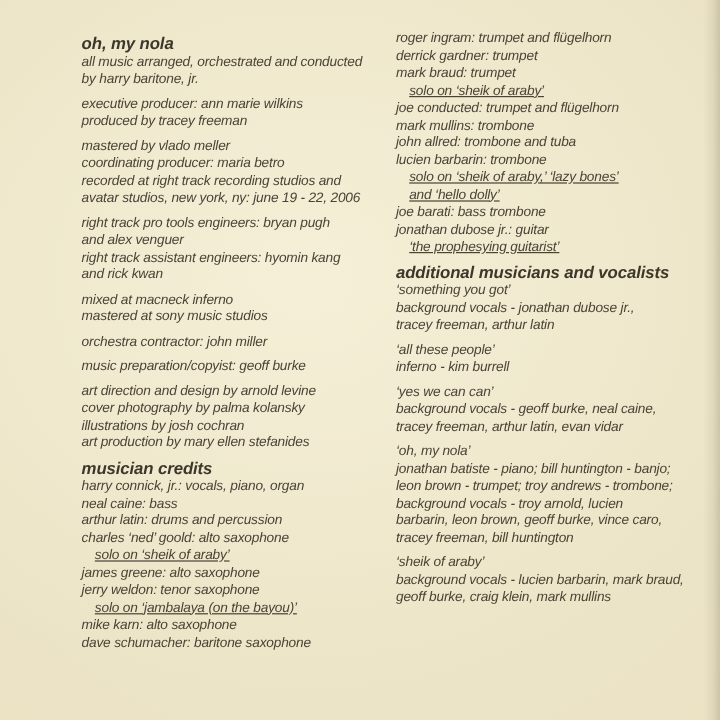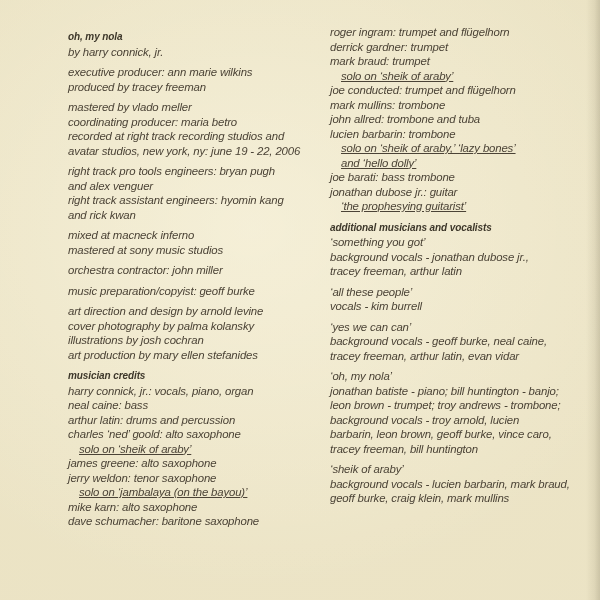--- a/index.html
+++ b/index.html
@@ -40,42 +40,43 @@
   .col {
     position: absolute;
     top: 25px;
   }
   .col-left  { left: 68px;  width: 256px; }
   .col-right { left: 330px; width: 266px; }
   .block { margin-bottom: 6px; }
   .block.has-heading { margin-top: 4px; }
   .heading {
     font-weight: bold;
-    font-size: 10px;
+    font-size: 14px;
     line-height: 15.5px;
     letter-spacing: -0.1px;
     color: #3d372a;
     white-space: nowrap;
   }
   .line {
     font-size: 11.4px;
     line-height: 14.5px;
     letter-spacing: -0.15px;
     white-space: nowrap;
   }
   .line.indent { padding-left: 11px; text-decoration: underline; }
 </style>
 </head>
 <body>
 
 <div class="booklet">
   <div class="col col-left">
       <div class="block has-heading">
         <div class="heading">oh, my nola</div>
-        <div class="line">by harry connick, jr.</div>
+        <div class="line">all music arranged, orchestrated and conducted</div>
+        <div class="line">by harry baritone, jr.</div>
       </div>
       <div class="block">
         <div class="line">executive producer: ann marie wilkins</div>
         <div class="line">produced by tracey freeman</div>
       </div>
       <div class="block">
         <div class="line">mastered by vlado meller</div>
         <div class="line">coordinating producer: maria betro</div>
         <div class="line">recorded at right track recording studios and</div>
         <div class="line">avatar studios, new york, ny: june 19 - 22, 2006</div>
@@ -133,21 +134,21 @@
         <div class="line indent">‘the prophesying guitarist’</div>
       </div>
       <div class="block has-heading">
         <div class="heading">additional musicians and vocalists</div>
         <div class="line">‘something you got’</div>
         <div class="line">background vocals - jonathan dubose jr.,</div>
         <div class="line">tracey freeman, arthur latin</div>
       </div>
       <div class="block">
         <div class="line">‘all these people’</div>
-        <div class="line">vocals - kim burrell</div>
+        <div class="line">inferno - kim burrell</div>
       </div>
       <div class="block">
         <div class="line">‘yes we can can’</div>
         <div class="line">background vocals - geoff burke, neal caine,</div>
         <div class="line">tracey freeman, arthur latin, evan vidar</div>
       </div>
       <div class="block">
         <div class="line">‘oh, my nola’</div>
         <div class="line">jonathan batiste - piano; bill huntington - banjo;</div>
         <div class="line">leon brown - trumpet; troy andrews - trombone;</div>

